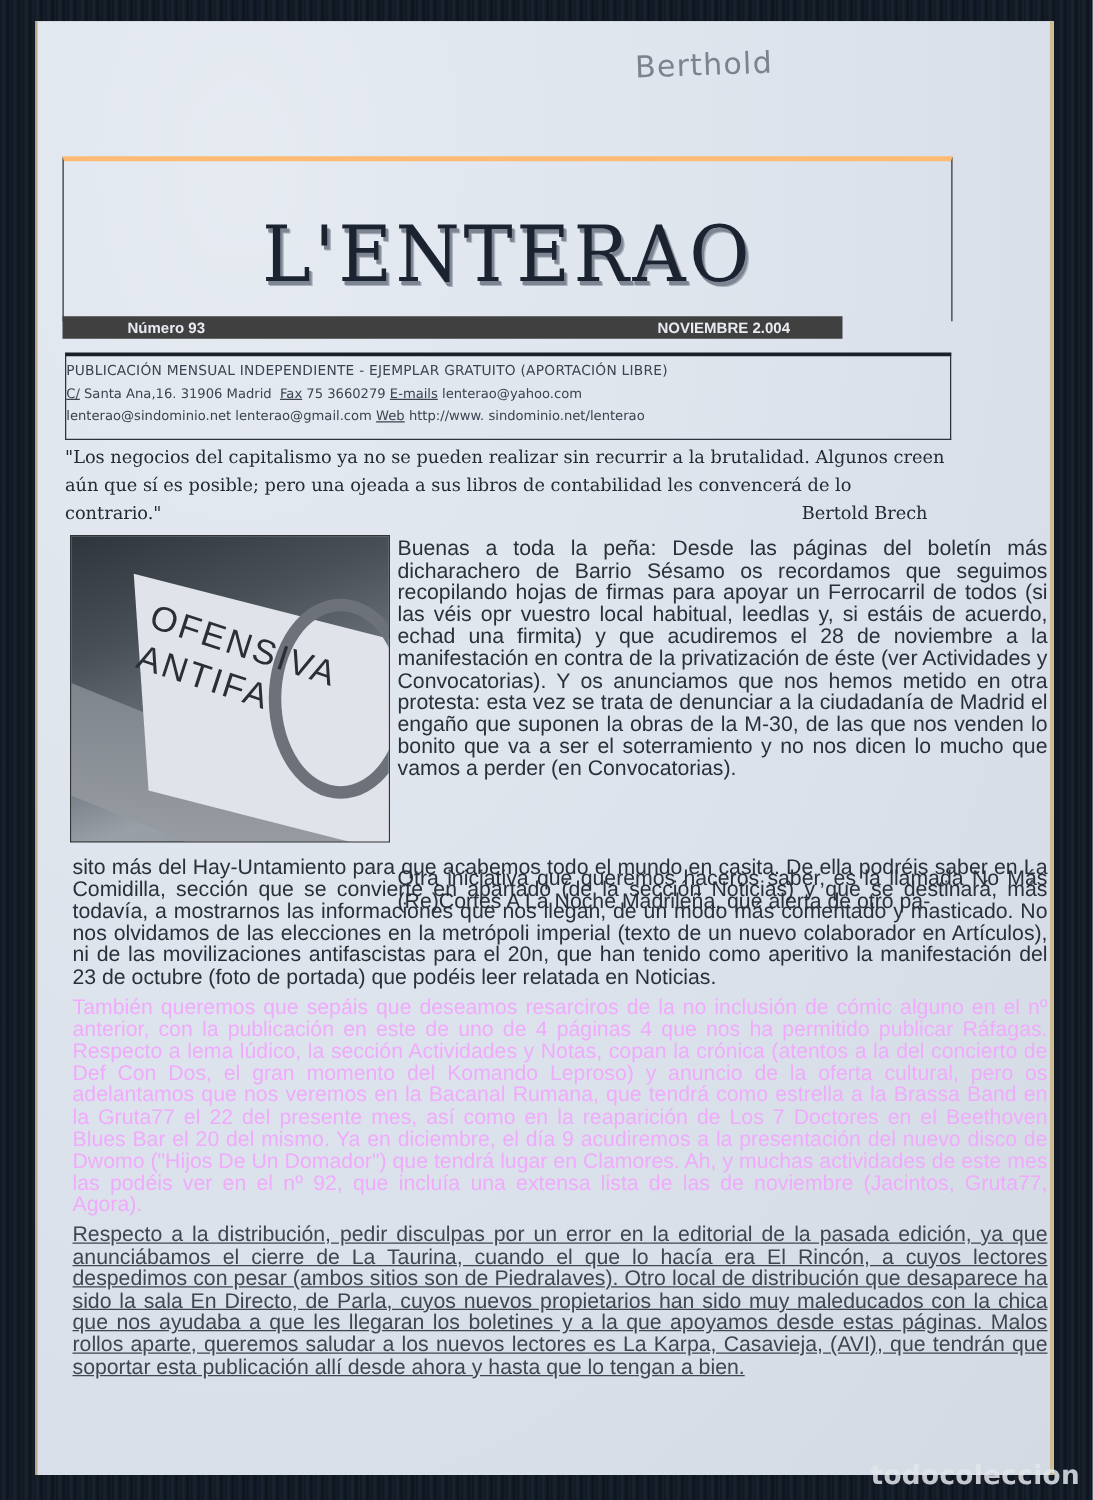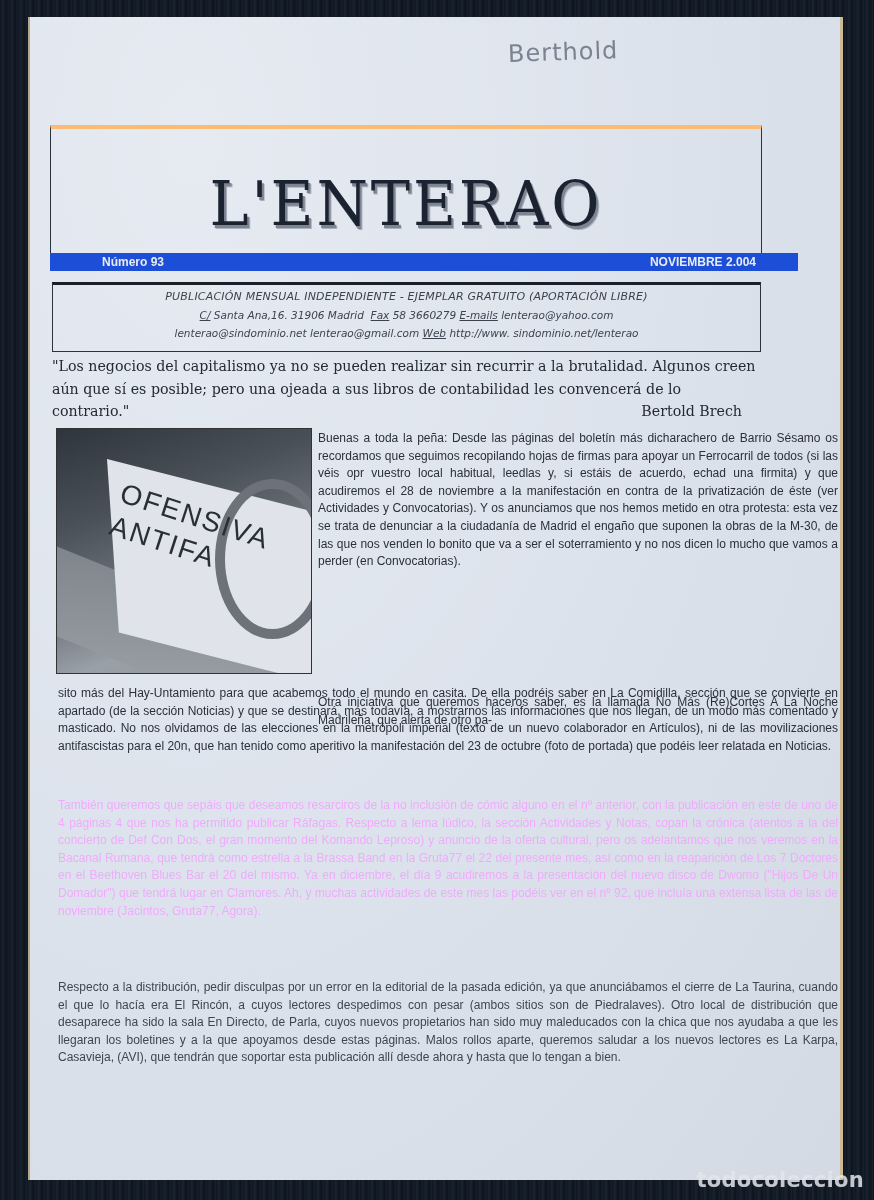--- a/index.html
+++ b/index.html
@@ -30,33 +30,33 @@
       border-top:4px solid #fdba74;
     }
     .title {
       position:absolute; left:0; right:0; top:38px; text-align:center;
       font-family:"DejaVu Serif", serif; font-size:62px; letter-spacing:3px;
       color:#1b2230; font-weight:normal;
       text-shadow: 2px 3px 0 #7d8593, 3px 4px 0 #aab1bc;
       transform:scaleX(0.95);
     }
     .issue-bar {
-      position:absolute; left:50px; top:253px; width:748px; height:18px;
-      background:#1d4ed8; color:#e8ecf2;
+      position:absolute; left:50px; top:253px; width:624px; height:18px;
+      background:#404040; color:#e8ecf2;
       font-family:"Liberation Sans", sans-serif; font-weight:bold; font-size:12px;
       display:flex; justify-content:space-between; align-items:center;
       padding:0 0 0 0;
     }
     .issue-bar .num { margin-left:52px; }
     .issue-bar .date { margin-right:42px; }
     .infobox {
       position:absolute; left:52px; top:282px; width:707px; height:66px;
       border:1.5px solid #2c333d; border-top:3px solid #1a2029;
-      text-align:center; color:#3c4350;
-      font-family:"DejaVu Sans", sans-serif; font-size:10.5px; line-height:18px;font-style:italic;
+      color:#3c4350;
+      font-family:"DejaVu Sans", sans-serif; font-size:10.5px; line-height:18px;
     }
     .infobox .tagline { letter-spacing:0.2px; margin-top:3px; font-size:11px; }
     .u { text-decoration:underline; }
     .quote {
       position:absolute; left:52px; top:355px; width:710px;
       font-family:"DejaVu Serif", serif; font-size:14.2px; line-height:22.5px; color:#242a33;
     }
     .quote .author { position:absolute; right:20px; top:45px; }
     .photo {
       position:absolute; left:56px; top:428px; width:254px; height:244px;
@@ -78,27 +78,27 @@
       position:absolute; left:158px; top:50px; width:95px; height:140px;
       border:10px solid #6d727a; border-radius:50%;
     }
     .ground {
       position:absolute; left:0; top:170px; width:260px; height:90px;
       background:linear-gradient(160deg,#7f858c,#a3a8ae);
       transform:skewY(22deg);
     }
     .body-text {
       position:absolute; font-family:"Liberation Sans", sans-serif;
-      font-size:12px; line-height:17.6px; color:#2a3039; text-align:justify;
+      font-size:17px; line-height:17.6px; color:#2a3039; text-align:justify;
     }
     .p1 { left:318px; top:430px; width:520px; }
     .p2a { left:318px; top:650px; width:520px;margin-top:44px; }
     .p2 { left:58px; top:685px; width:780px; }
     .p3 { left:58px; top:797px; width:780px; color:#f0abfc; }
-    .p4 { left:58px; top:979px; width:780px; color:#3f4650; }
+    .p4 { left:58px; top:979px; width:780px; color:#3f4650;text-decoration:underline; }
     .watermark {
       position:absolute; right:10px; top:1168px;
       font-family:"DejaVu Sans", sans-serif; font-weight:bold; font-size:21px;
       color:#e4e7ec; opacity:.85; letter-spacing:0.3px;
     }
   </style>
 </head>
 <body>
 
 <div class="bg-streaks"></div>
@@ -115,21 +115,21 @@
   <span class="num">Número 93</span>
   <span class="date">NOVIEMBRE 2.004</span>
 </div>
 
 <div class="infobox">
   <div class="tagline">PUBLICACIÓN MENSUAL INDEPENDIENTE - EJEMPLAR GRATUITO (APORTACIÓN LIBRE)</div>
   <div>
     <span class="u">C/</span>
     <span>Santa Ana,16. 31906 Madrid</span>
     &nbsp;<span class="u">Fax</span>
-    <span>58 3660279</span>
+    <span>75 3660279</span>
     <span class="u">E-mails</span>
     <span>lenterao@yahoo.com</span>
   </div>
   <div>
     <span>lenterao@sindominio.net</span>
     <span>lenterao@gmail.com</span>
     <span class="u">Web</span>
     <span>http://www. sindominio.net/lenterao</span>
   </div>
 </div>

